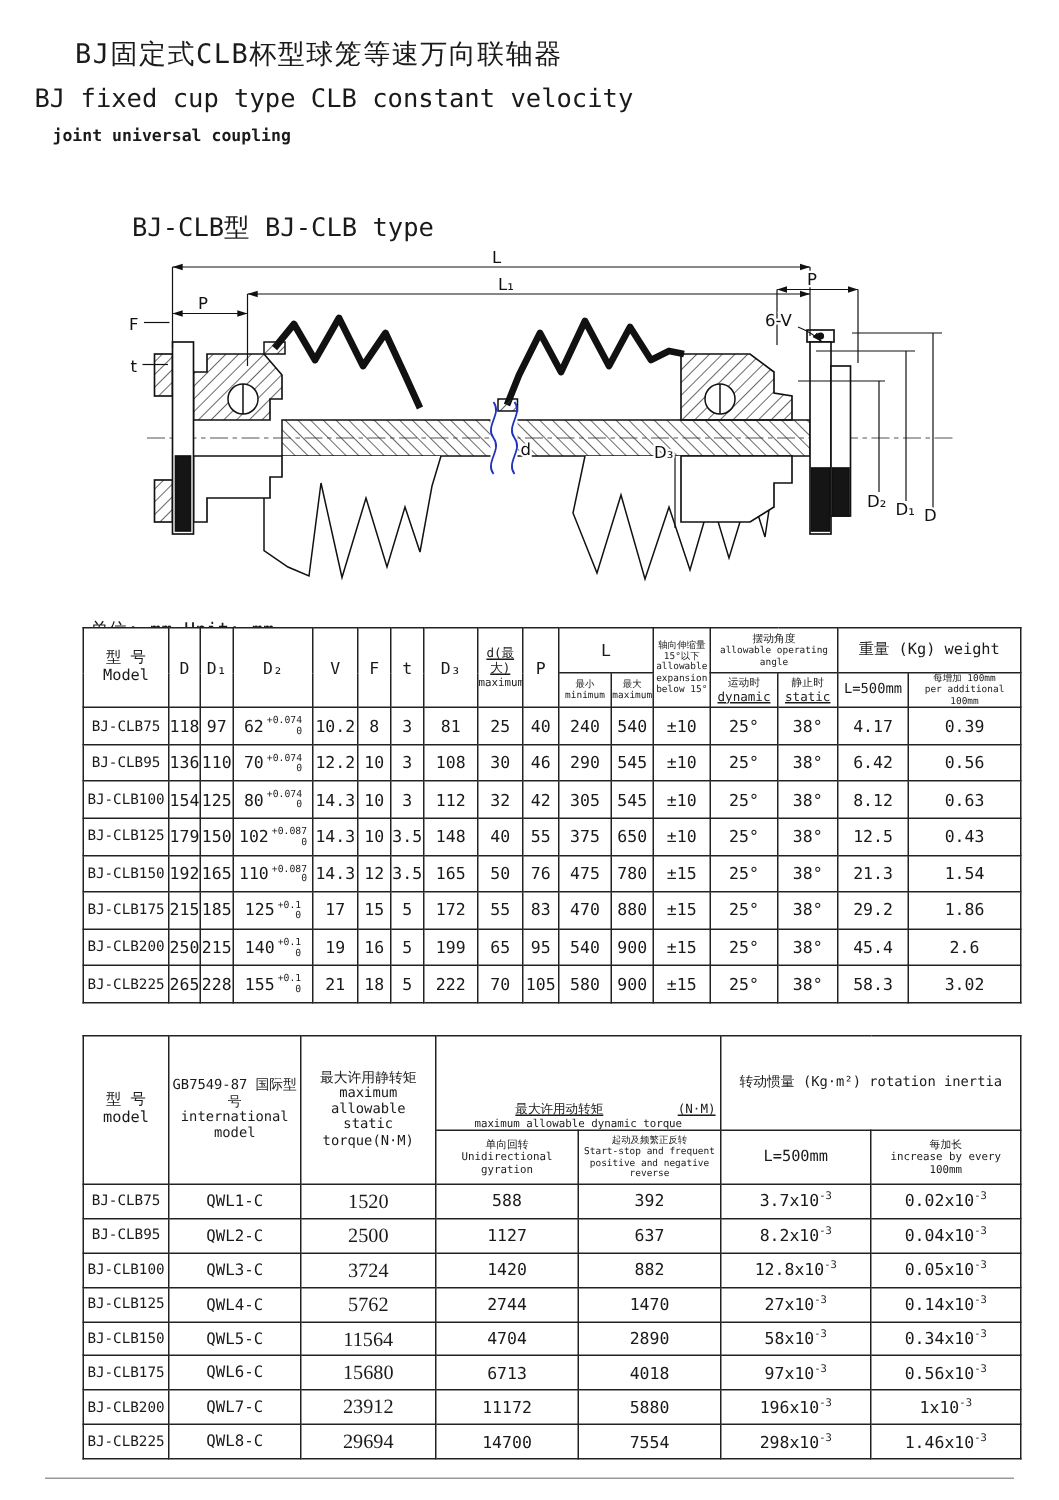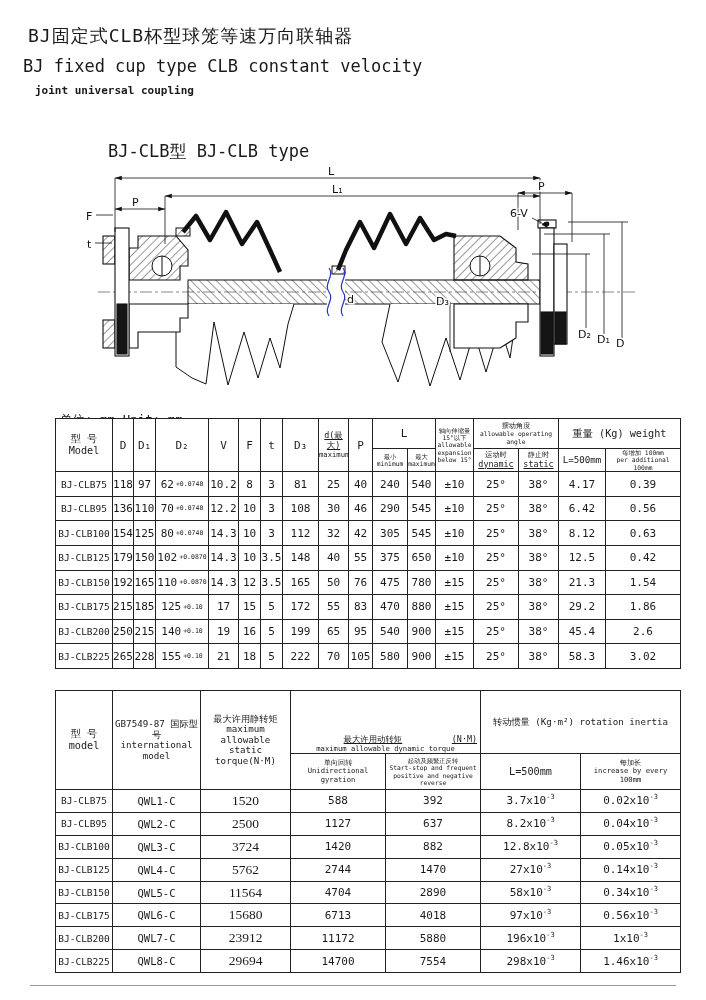--- a/index.html
+++ b/index.html
@@ -1,22 +1,22 @@
 <!DOCTYPE html>
 <html><head>
 <meta charset="utf-8">
 <style>
   html,body{margin:0;padding:0;background:#f2f2f2;}
   .page{position:relative;width:706px;height:1000px;background:#fff;overflow:hidden;
         font-family:"DejaVu Sans Mono","Liberation Mono",monospace;color:#1a1a1a;}
   .abs{position:absolute;}
-  .title-zh{left:28px;top:24px;font-size:18px;letter-spacing:1px;}
+  .title-zh{left:50px;top:24px;font-size:18px;letter-spacing:1px;}
   .title-en1{left:23px;top:56px;font-size:17px;text-align:right;}
   .title-en2{left:35px;top:84px;font-size:11px;font-weight:bold;}
-  .section-heading{left:88px;top:140px;font-size:17px;margin-left:20px;}
+  .section-heading{left:88px;top:140px;font-size:17px;}
   .unit-note{left:60px;top:392px;font-size:12.5px;margin-top:20px;}
   .drawing{left:80px;top:162px;}
   svg text{font-family:"DejaVu Sans","DejaVu Sans Mono",sans-serif;font-size:11px;fill:#111;
            paint-order:stroke;stroke:#fff;stroke-width:3px;}
   table{border-collapse:collapse;table-layout:fixed;background:#fff;}
   td,th{border:1px solid #222;text-align:center;vertical-align:middle;padding:0;overflow:hidden;
         font-weight:normal;}
   .t1{left:55px;top:418px;width:625px;}
   .t2{left:55px;top:690px;width:625px;}
   .t1 thead tr.r1{height:30px;}　.t1 thead tr.r2{height:27px;}
@@ -26,21 +26,21 @@
   .tx6{font-size:6.3px;line-height:7.4px;}
   .tx7{font-size:7.2px;line-height:8.4px;}
   .tx8{font-size:8.4px;line-height:9.6px;text-decoration:underline;}
   .tx9{font-size:9.2px;line-height:10.5px;}
   .tx10{font-size:10.2px;line-height:12px;}
   .tx11{font-size:11px;line-height:13px;}
   .t1 td.model,.t2 td.model{font-size:9.5px;}
   .t2 td.static{font-size:13.5px;font-family:Liberation Serif, serif;}
   .t2 td.intl{font-size:10.5px;margin-left:48px;}
   .tolwrap{display:flex;align-items:center;justify-content:center;gap:2px;}
-  .tol{display:inline-flex;flex-direction:row;align-items:flex-end;font-size:6.5px;line-height:6.8px;}
+  .tol{display:inline-flex;flex-direction:column;align-items:flex-end;font-size:6.5px;line-height:6.8px;}
   sup{font-size:7px;vertical-align:super;line-height:0;}
   .dynhead{display:flex;align-items:flex-start;padding:0 3px;margin-top:44px;}
   .dynhead .zh{flex:1;text-align:center;}
   .bottom-rule{left:30px;top:985px;width:646px;border-top:1px solid #999;height:0;}
 </style>
 </head>
 <body>
 
 <div class="page">
 
@@ -333,21 +333,21 @@
           <td>3.5</td>
           <td>148</td>
           <td>40</td>
           <td>55</td>
           <td>375</td>
           <td>650</td>
           <td>±10</td>
           <td>25°</td>
           <td>38°</td>
           <td>12.5</td>
-          <td>0.42</td>
+          <td>0.43</td>
         </tr>
         <tr>
           <td class="model">BJ-CLB150</td>
           <td>192</td>
           <td>165</td>
           <td>
             <span class="tolwrap">
               <span>110</span>
               <span class="tol">
                 <span>+0.087</span>

